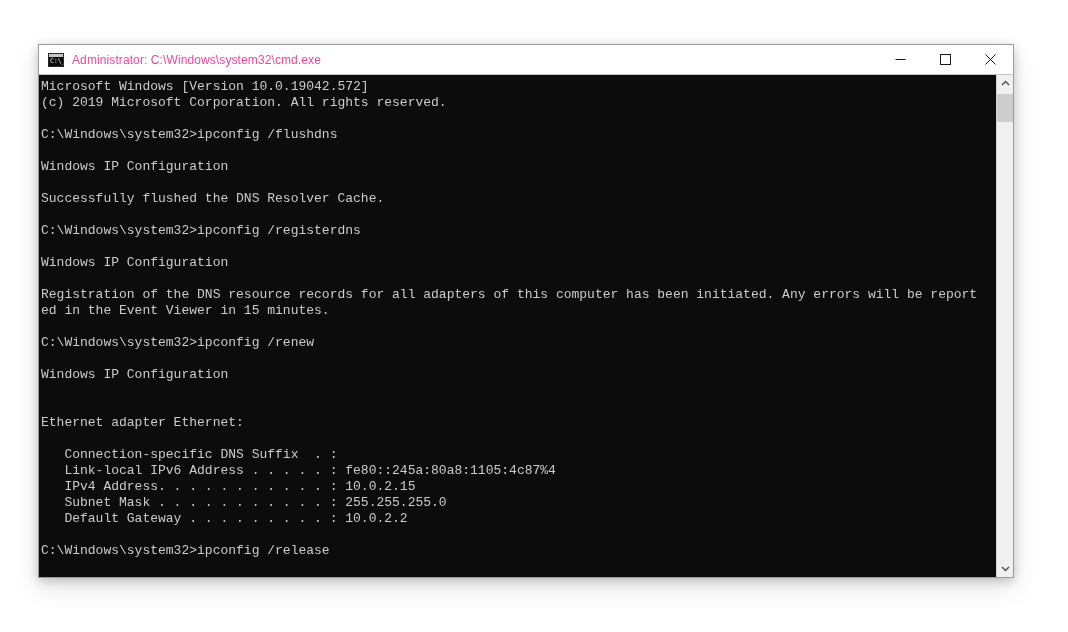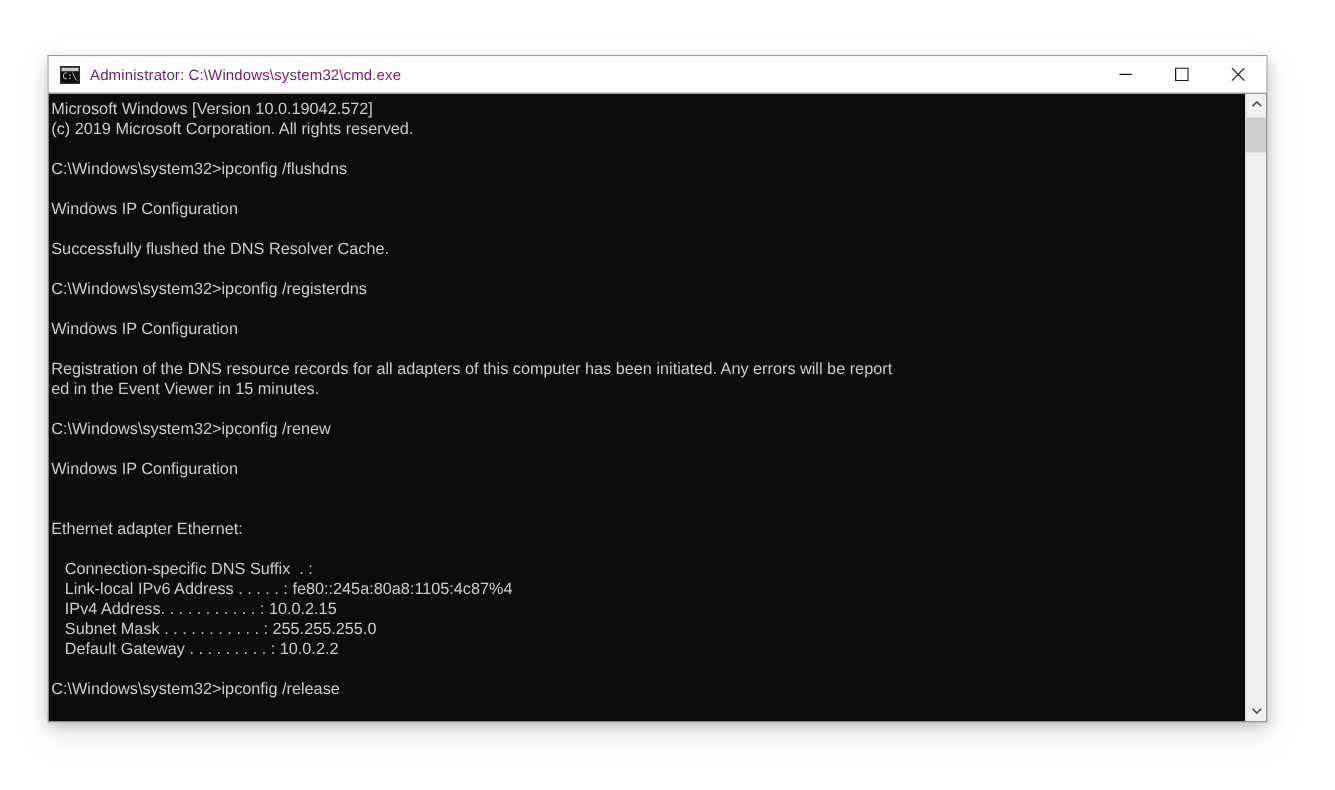--- a/index.html
+++ b/index.html
@@ -64,21 +64,21 @@
     top: 3px;
     font-family: "DejaVu Sans Mono", monospace;
     font-size: 7px;
     line-height: 9px;
     color: #d8d8d8;
     letter-spacing: -0.5px;
     white-space: nowrap;
   }
   #window-title {
     font-size: 12px;
-    color: #701a75;
+    color: #ec4899;
     white-space: nowrap;
     letter-spacing: 0.1px;
   }
 
   #window-controls {
     position: absolute;
     right: 0;
     top: 0;
     height: 29px;
     display: flex;
@@ -101,21 +101,21 @@
   #terminal-area {
     flex: 1;
     display: flex;
     background: #0c0c0c;
     overflow: hidden;
     border-top: 1px solid #c6c6c6;
   }
   #terminal-output {
     flex: 1;
     padding: 4px 0 11px 2px;
-    font-family: Liberation Sans, sans-serif;
+    font-family: Liberation Mono, monospace;
     font-size: 13px;
     line-height: 16px;
     color: #cccccc;
     white-space: pre;
     overflow: hidden;
     letter-spacing: 0px;
   }
   .term-line {
     height: 16px;
     white-space: pre;

